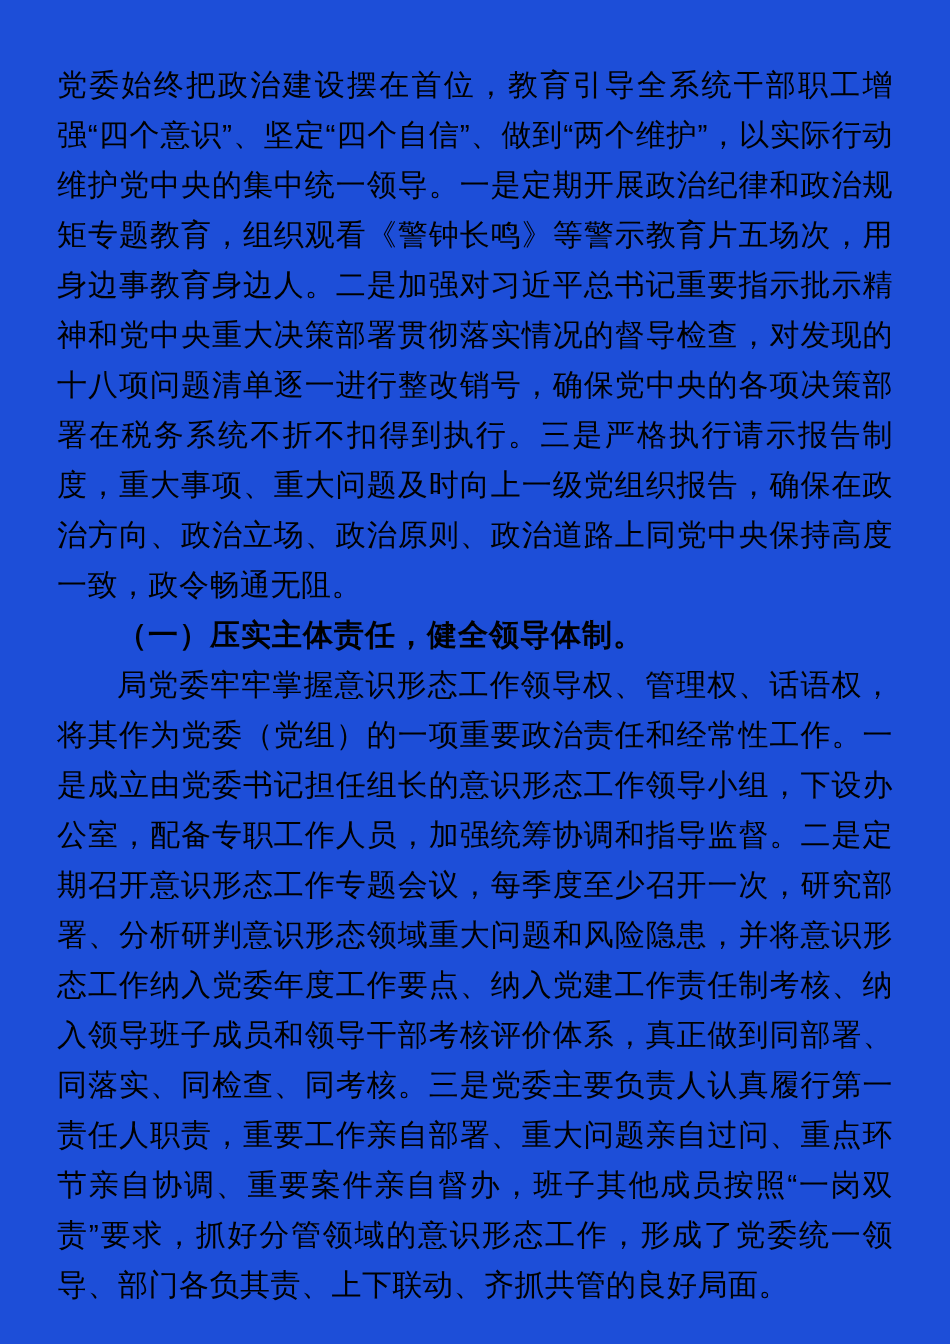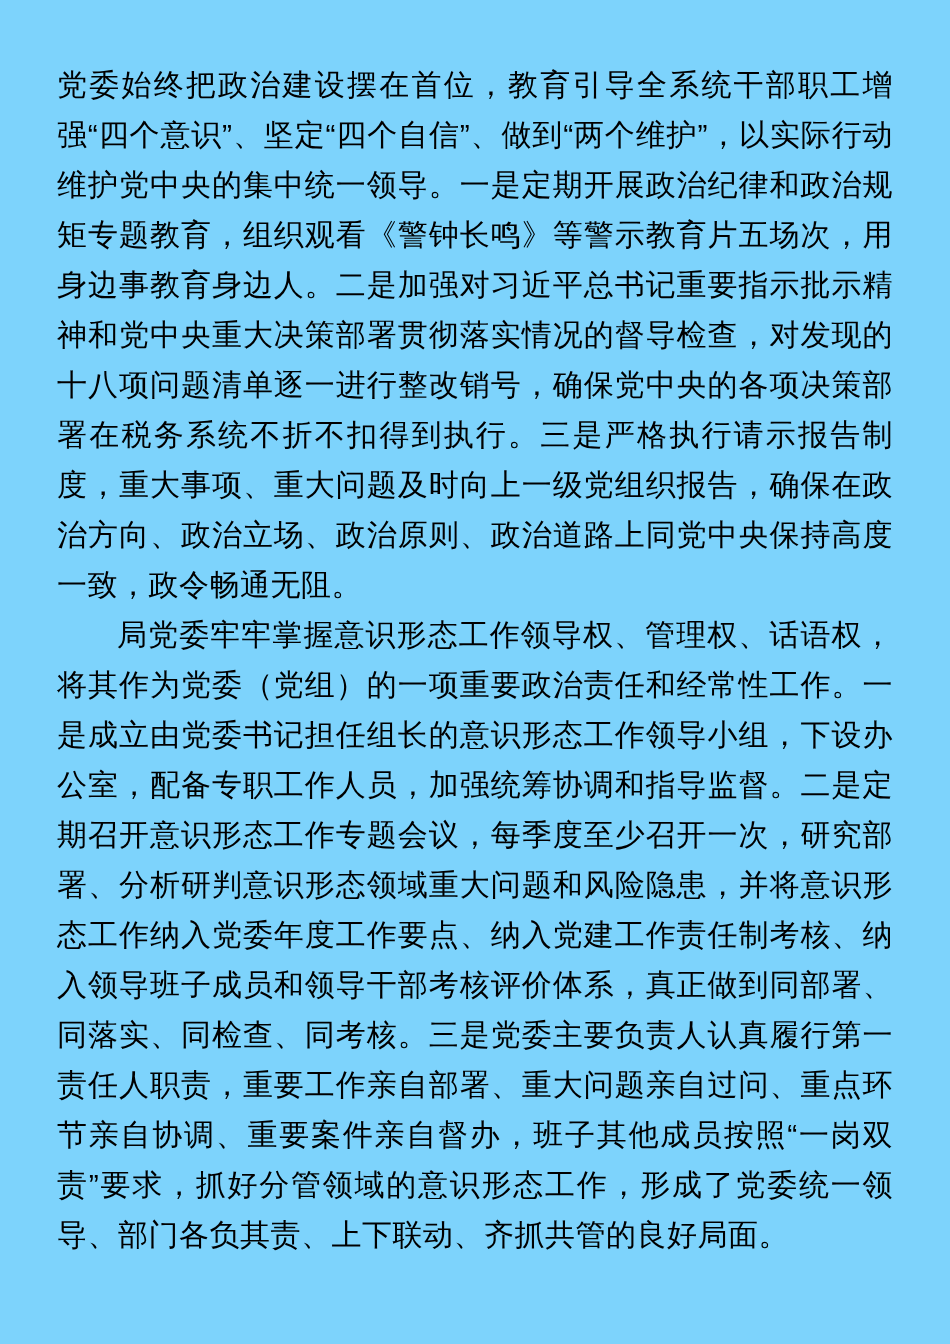--- a/index.html
+++ b/index.html
@@ -7,21 +7,21 @@
     margin: 0;
     padding: 0;
     background: #ffffff;
   }
 
   
   .page {
     position: relative;
     width: 950px;
     height: 1344px;
-    background: #7dd3fc;
+    background: #1d4ed8;
     overflow: hidden;
     font-family: "Liberation Sans", "DejaVu Sans", sans-serif;
     color: #000000;
   }
 
   .content {
     position: absolute;
     left: 57px;
     top: 60px;
     width: 836px;
@@ -66,17 +66,18 @@
 </style>
 </head>
 <body>
 
 <div class="page">
   <div class="content">
 
     <p class="body continuation">党委始终把政治建设摆在首位，教育引导全系统干部职工增强“四个意识”、坚定“四个自信”、做到“两个维护”，以实际行动维护党中央的集中统一领导。一是定期开展政治纪律和政治规矩专题教育，组织观看《警钟长鸣》等警示教育片五场次，用身边事教育身边人。二是加强对习近平总书记重要指示批示精神和党中央重大决策部署贯彻落实情况的督导检查，对发现的十八项问题清单逐一进行整改销号，确保党中央的各项决策部署在税务系统不折不扣得到执行。三是严格执行请示报告制度，重大事项、重大问题及时向上一级党组织报告，确保在政治方向、政治立场、政治原则、政治道路上同党中央保持高度一致，政令畅通无阻。</p>
 
 
+    <p class="h2">（一）压实主体责任，健全领导体制。</p>
 
     <p class="body">局党委牢牢掌握意识形态工作领导权、管理权、话语权，将其作为党委（党组）的一项重要政治责任和经常性工作。一是成立由党委书记担任组长的意识形态工作领导小组，下设办公室，配备专职工作人员，加强统筹协调和指导监督。二是定期召开意识形态工作专题会议，每季度至少召开一次，研究部署、分析研判意识形态领域重大问题和风险隐患，并将意识形态工作纳入党委年度工作要点、纳入党建工作责任制考核、纳入领导班子成员和领导干部考核评价体系，真正做到同部署、同落实、同检查、同考核。三是党委主要负责人认真履行第一责任人职责，重要工作亲自部署、重大问题亲自过问、重点环节亲自协调、重要案件亲自督办，班子其他成员按照“一岗双责”要求，抓好分管领域的意识形态工作，形成了党委统一领导、部门各负其责、上下联动、齐抓共管的良好局面。</p>
 
   </div>
 </div>
 
 </body></html>

